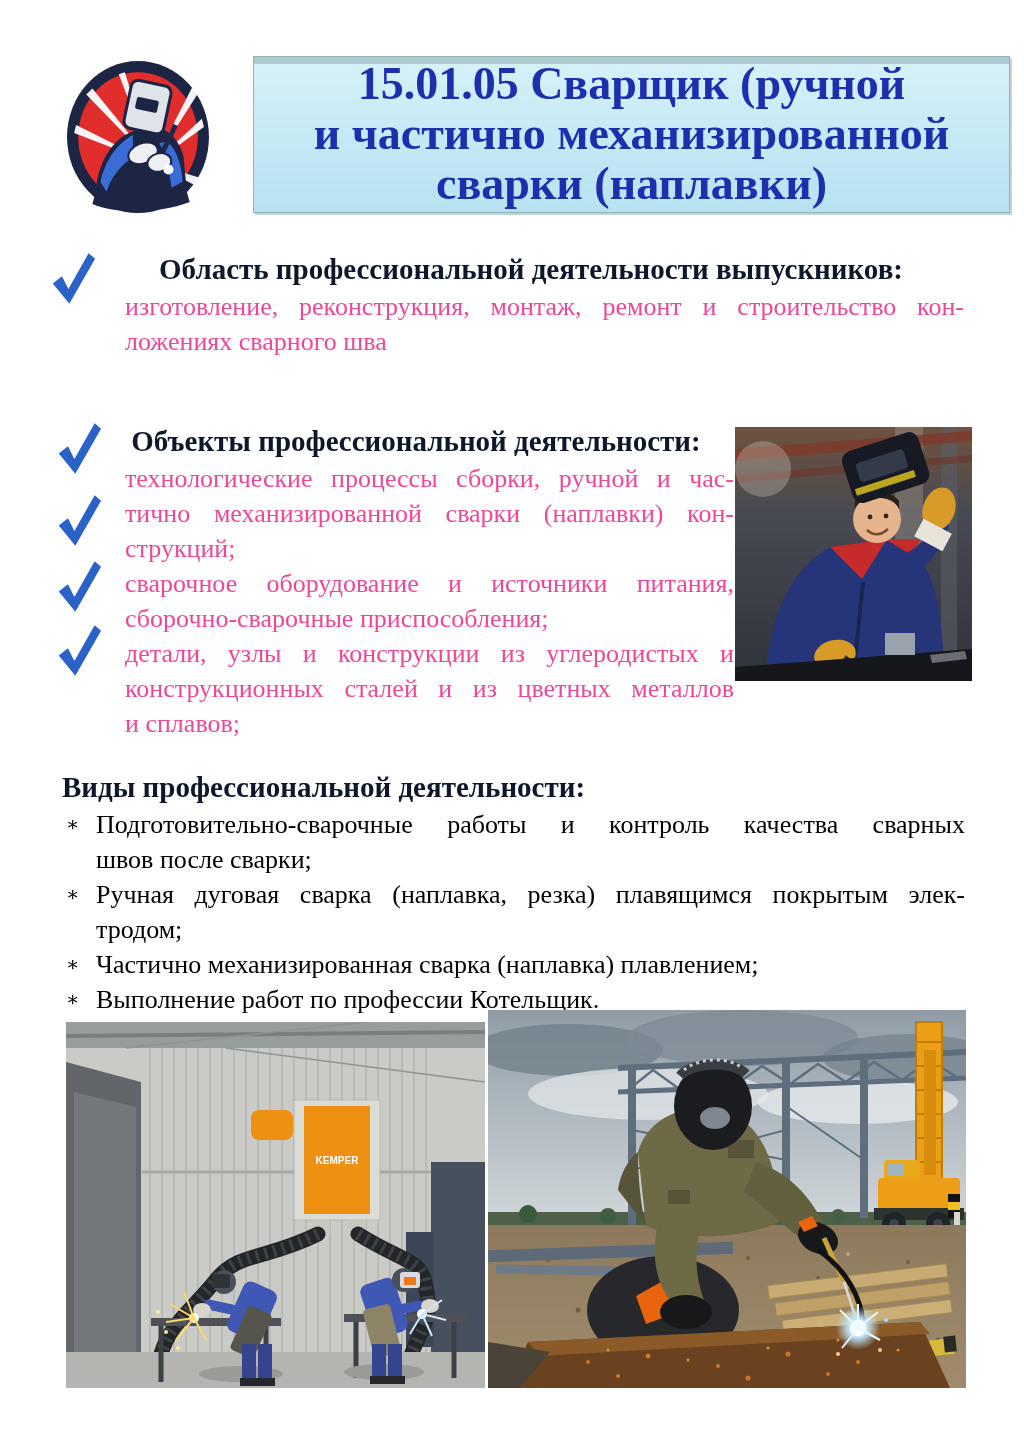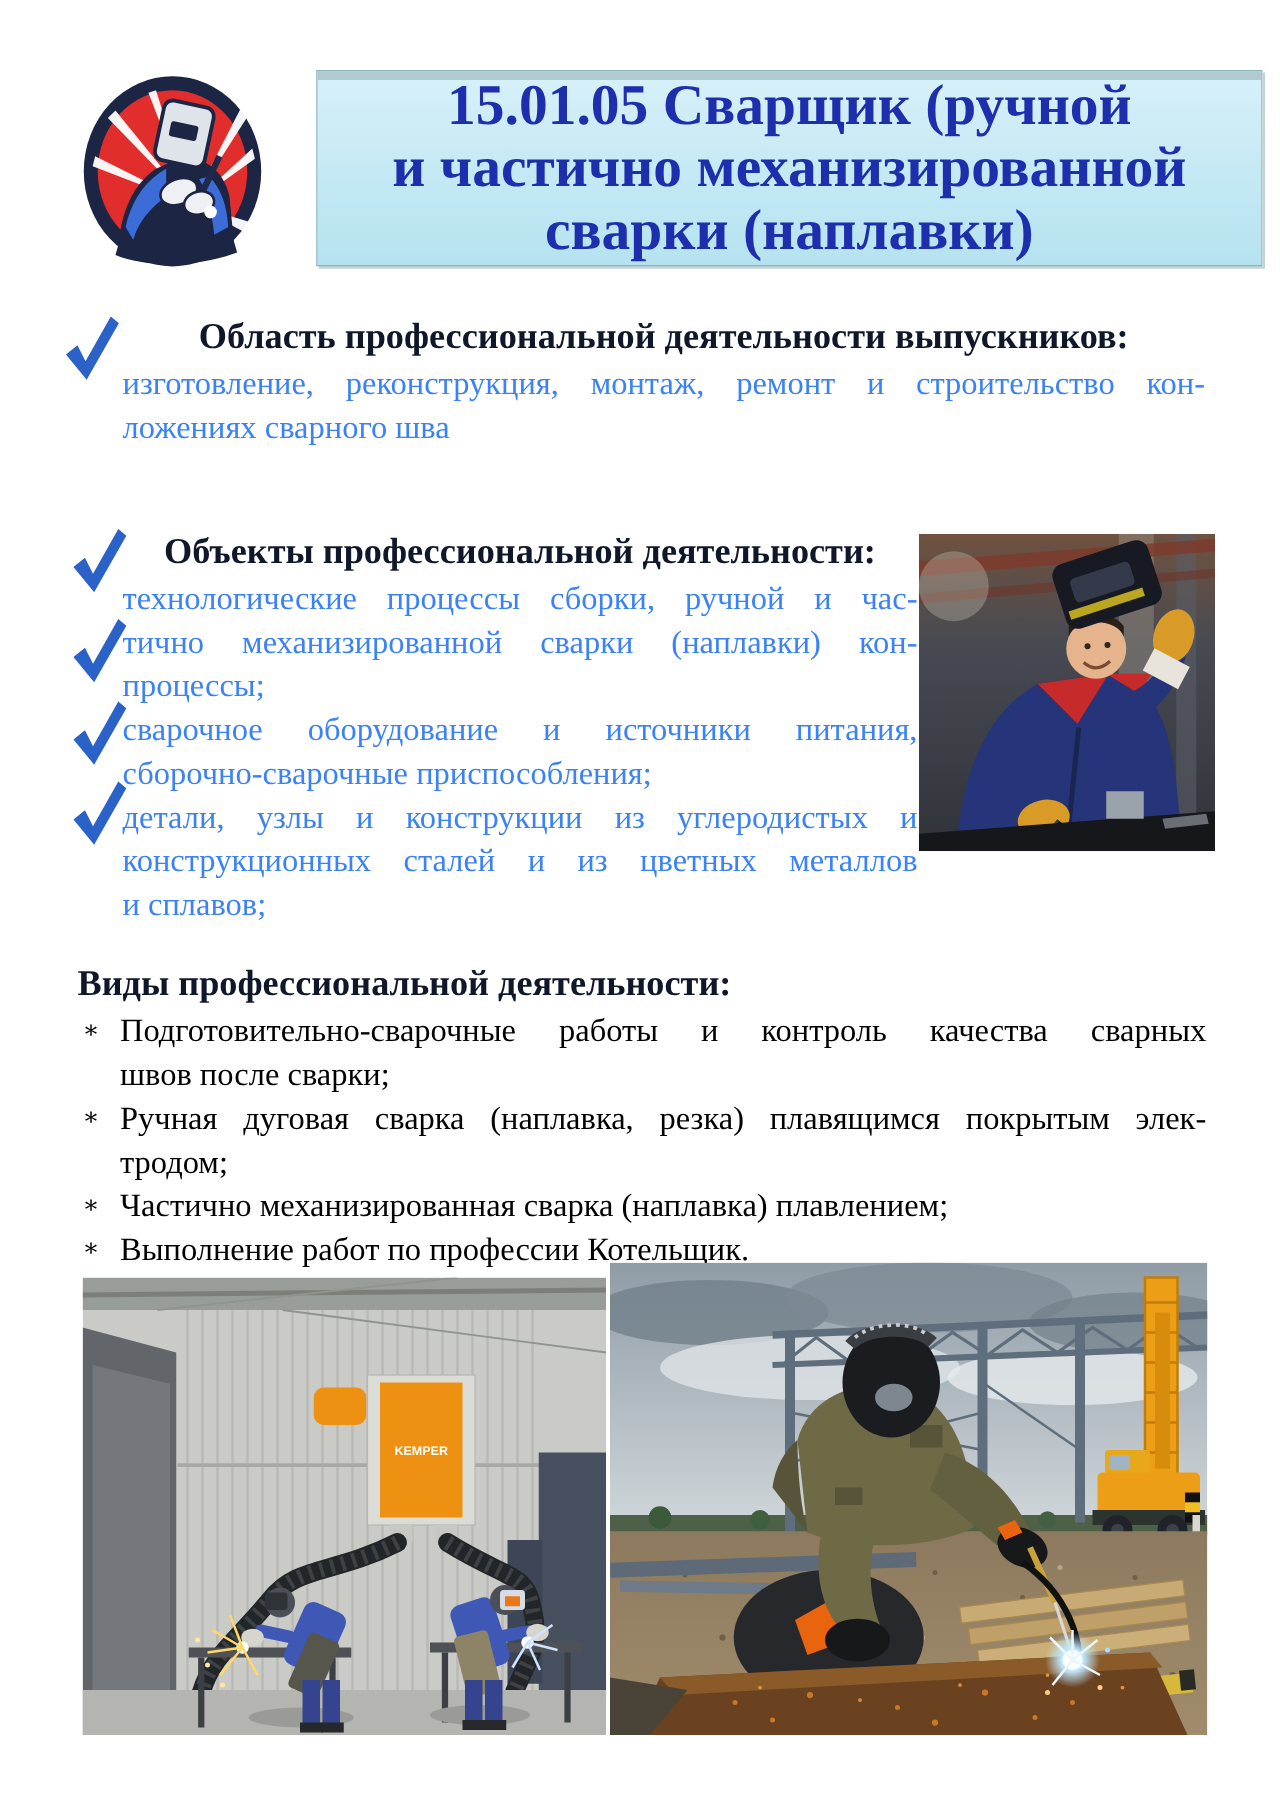--- a/index.html
+++ b/index.html
@@ -27,22 +27,22 @@
   .check{position:absolute;width:46px;height:56px;}
   .check svg{width:100%;height:100%;}
   
   .sec{position:absolute;}
   .sec-heading{
     font-size:29px;line-height:34px;font-weight:bold;color:#0f172a;
     text-align:center;margin:0 0 3px 0;white-space:nowrap;
   }
   .sec-heading.left{text-align:left;}
   .bodyline{
-    font-size:26px;line-height:35px;color:#3b82f6;
-    text-align:justify;text-align-last:justify;
+    font-size:26px;line-height:35px;color:#ec4899;
+    text-align:justify;text-align-last:justify;margin-left:27px;
   }
   .bodyline.last{text-align-last:left;}
   
   .bullet-row{display:flex;align-items:flex-start;}
   .bullet-marker{
     width:34px;flex:0 0 34px;font-size:20px;line-height:35px;
     color:#000;text-align:left;padding-left:4px;box-sizing:border-box;
   }
   .bullet-text{flex:1;font-size:26px;line-height:35px;text-align:justify;}
   .bullet-text.stretch{text-align-last:justify;}
@@ -120,21 +120,21 @@
   <div class="sec" style="left:98px;top:252px;width:866px;">
     <div class="sec-heading">Область профессиональной деятельности выпускников:</div>
     <div class="bodyline">изготовление, реконструкция, монтаж, ремонт и строительство кон-</div>
     <div class="bodyline last">ложениях сварного шва</div>
   </div>
 
   <div class="sec" style="left:98px;top:424px;width:636px;">
     <div class="sec-heading">Объекты профессиональной деятельности:</div>
     <div class="bodyline">технологические процессы сборки, ручной и час-</div>
     <div class="bodyline">тично механизированной сварки (наплавки) кон-</div>
-    <div class="bodyline last">процессы;</div>
+    <div class="bodyline last">струкций;</div>
     <div class="bodyline">сварочное оборудование и источники питания,</div>
     <div class="bodyline last">сборочно-сварочные приспособления;</div>
     <div class="bodyline">детали, узлы и конструкции из углеродистых и</div>
     <div class="bodyline">конструкционных сталей и из цветных металлов</div>
     <div class="bodyline last">и сплавов;</div>
   </div>
 
   <div class="photo" style="left:735px;top:427px;width:237px;height:254px;">
     <svg viewBox="0 0 237 254" preserveAspectRatio="none">
       <defs>

